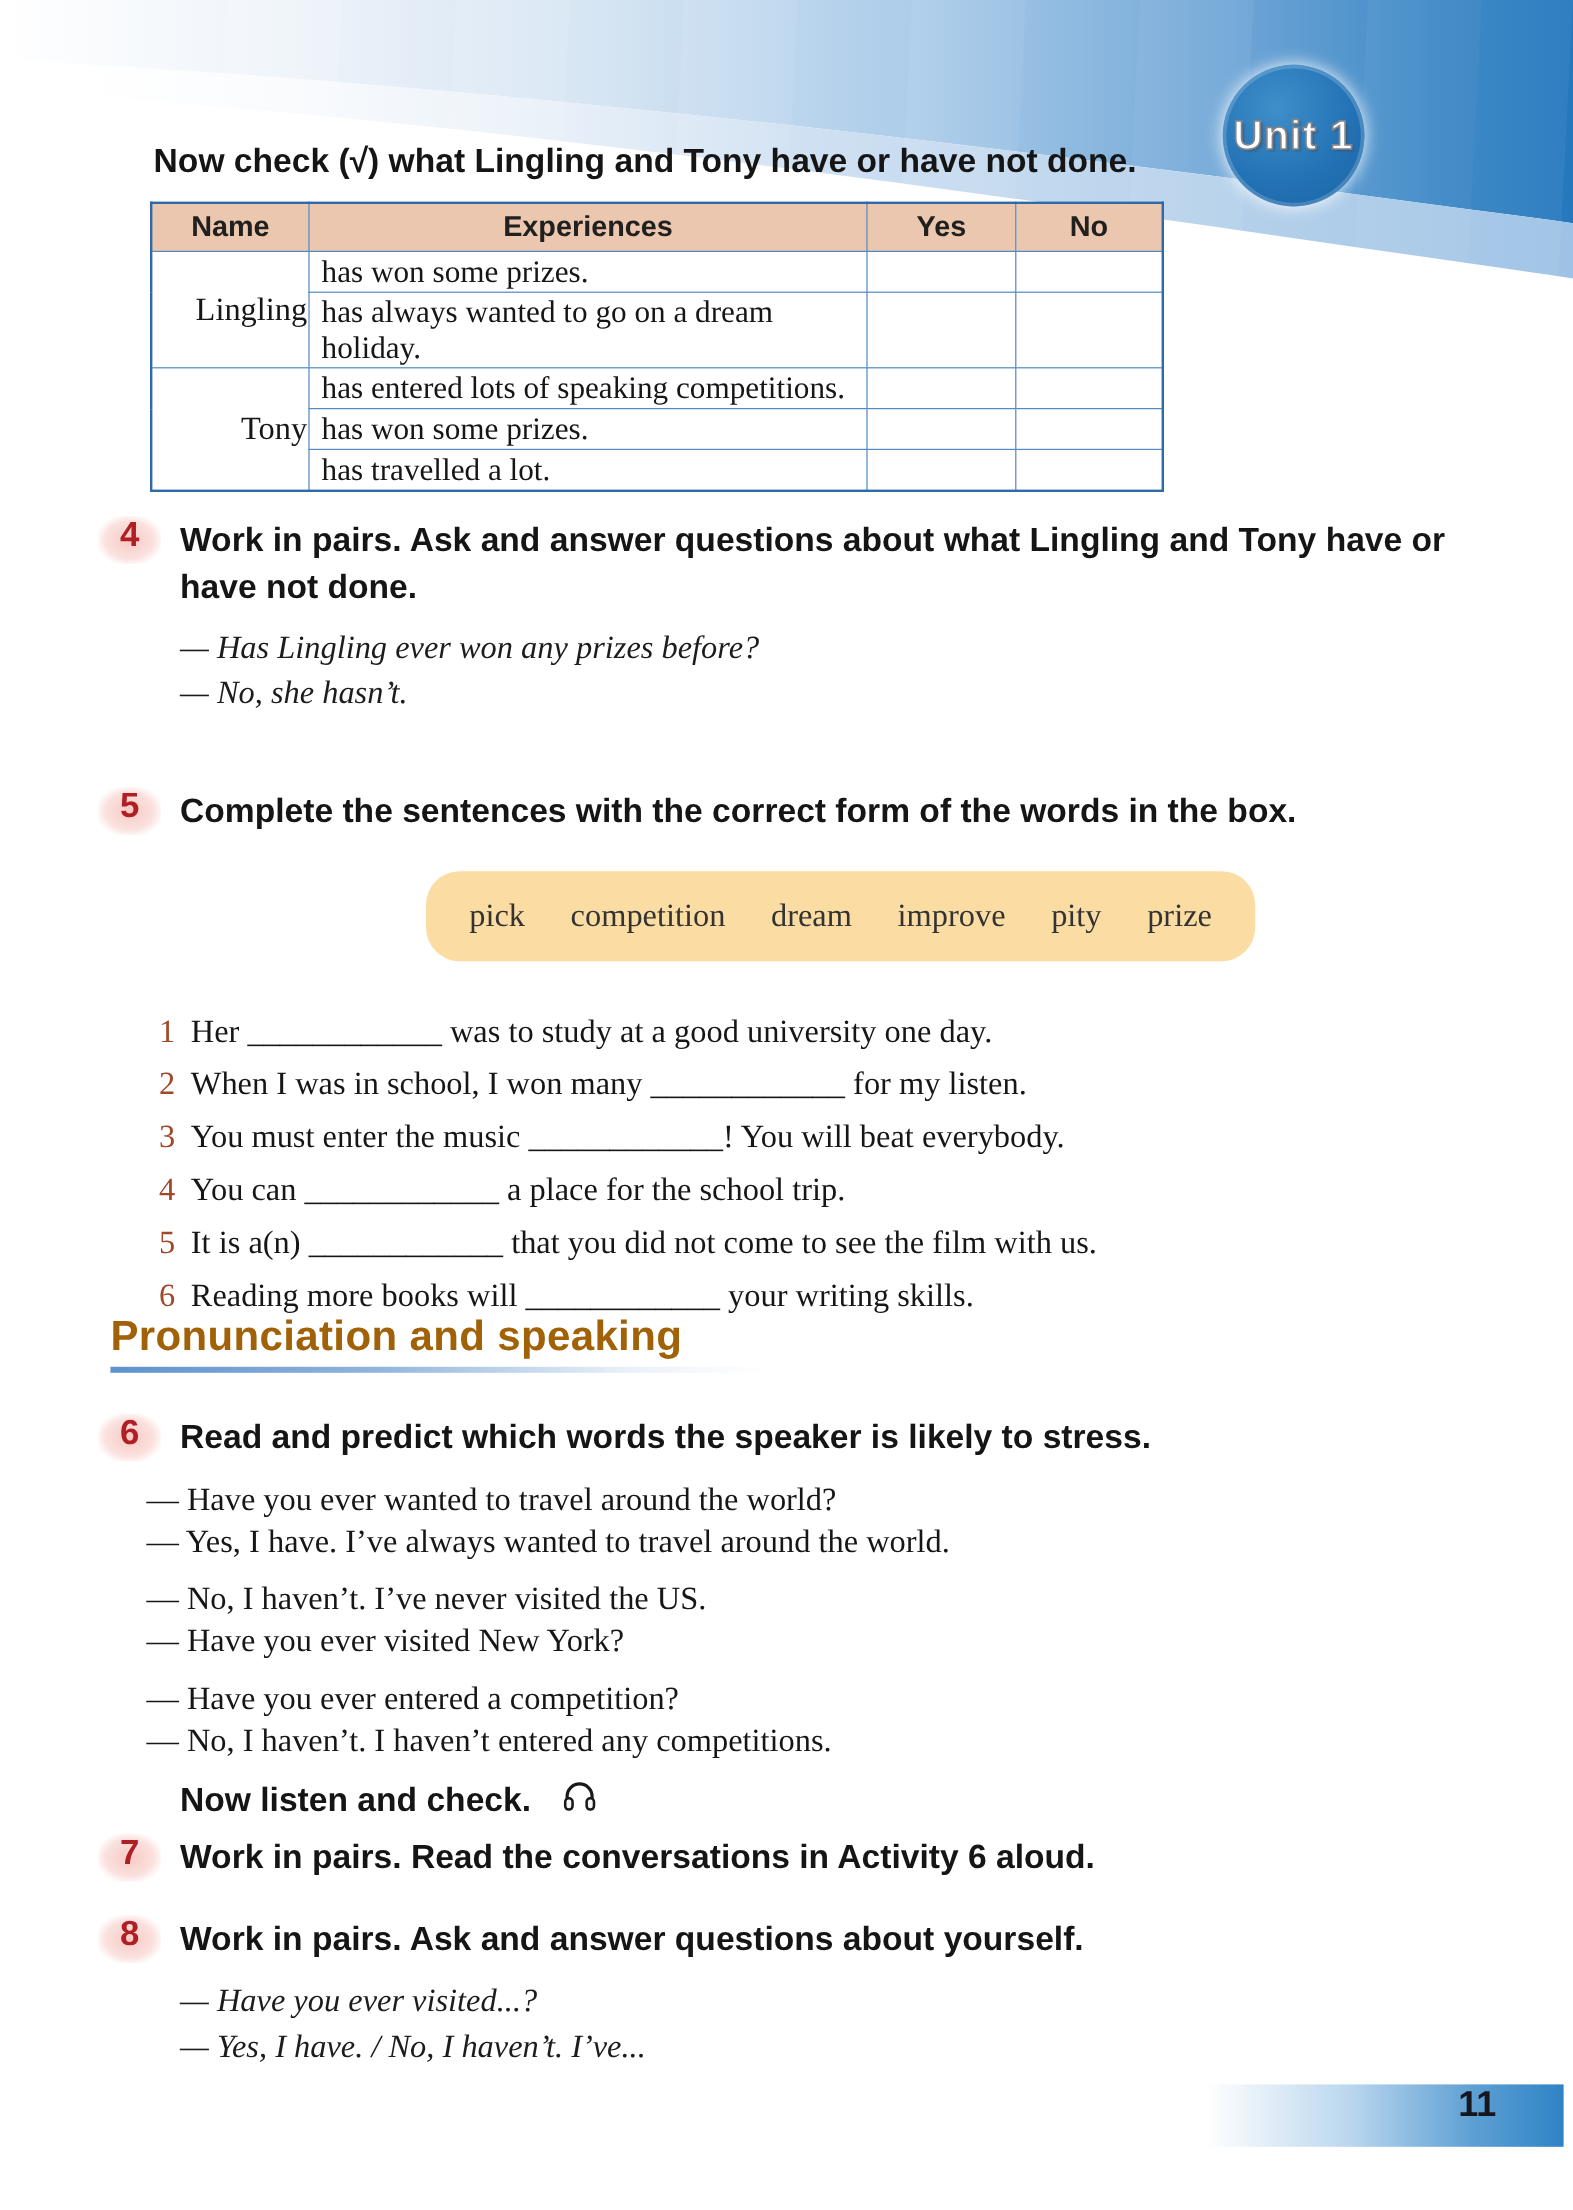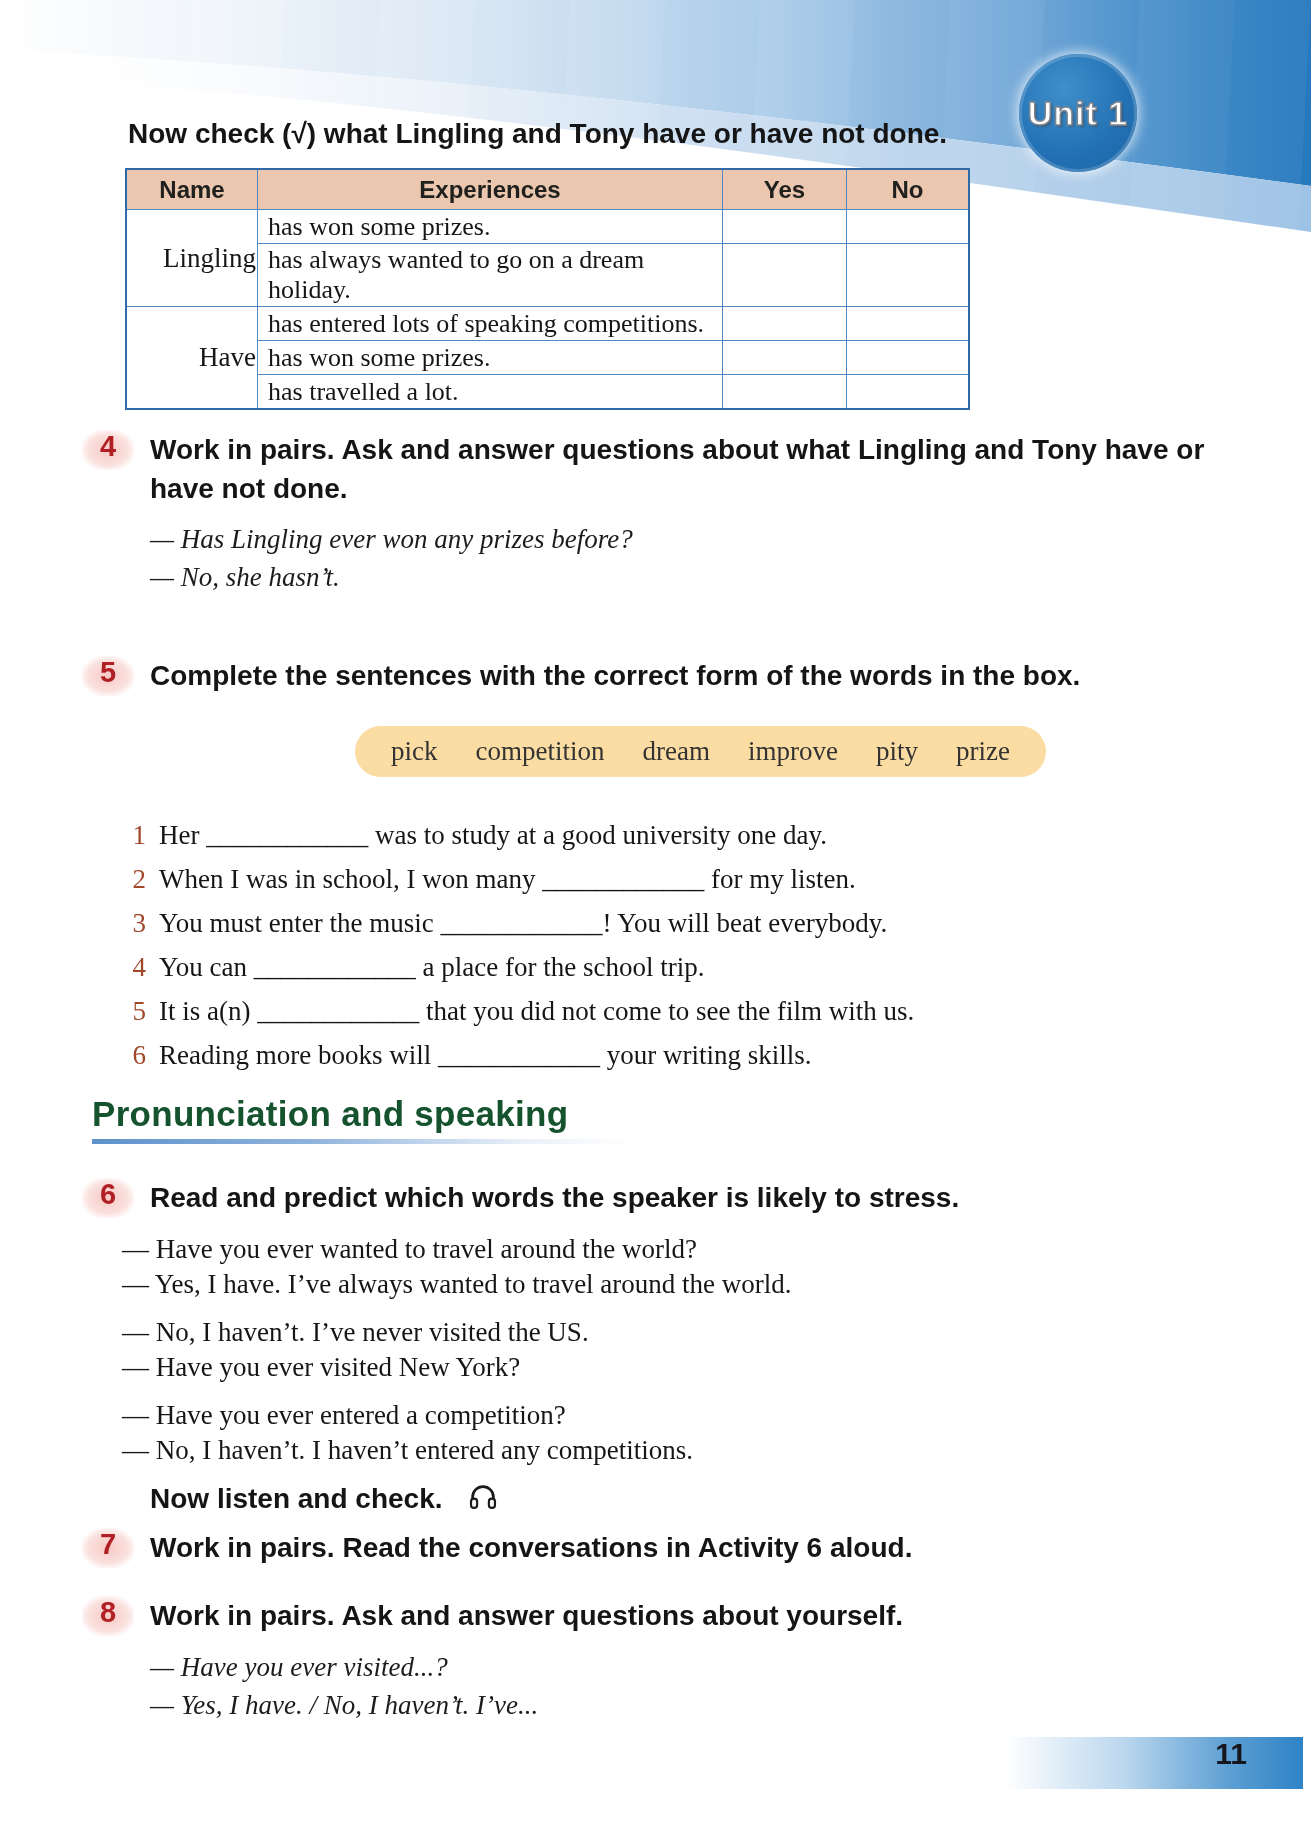--- a/index.html
+++ b/index.html
@@ -64,32 +64,32 @@
 
   #act4 { top:430px; }
   #act5 { top:656px; }
   #act6 { top:1178px; }
   #act7 { top:1528px; }
   #act8 { top:1596px; }
 
   
   .word-box {
     margin:30px 0 0 273px; width:fit-content;
-    background:#FBDCA2; border-radius:28px; padding:10px 36px;
+    background:#FBDCA2; border-radius:28px; padding:22px 36px;
     display:flex; gap:38px; font-size:27px; color:#333333;
   }
 
   
   .sentences { margin:36px 0 0 46px; }
   .sentence { display:flex; gap:13px; font-size:27px; line-height:44px; color:#161616; }
   .s-num { color:#A1482A; min-width:18px; text-align:right; }
 
   
   #section-head { position:absolute; top:1094px; left:92px; }
-  .section-title { font:bold 35px "Liberation Sans", sans-serif; color:#14532d; letter-spacing:0.3px; }
+  .section-title { font:bold 35px "Liberation Sans", sans-serif; color:#a16207; letter-spacing:0.3px; }
   .section-underline {
     margin-top:5px; width:545px; height:5px;
     background:linear-gradient(to right, #5E92CC 0%, #8FB3DC 40%, rgba(190,210,235,0.3) 80%, rgba(255,255,255,0) 100%);
   }
 
   
   .dialogs { margin:14px 0 0 40px; }
   .pair { margin-bottom:13px; }
   .dline { font-size:27px; line-height:35px; color:#161616; }
   .listen-row { display:flex; align-items:center; gap:24px; margin:12px 0 0 68px; }
@@ -171,21 +171,21 @@
       <td class="exp-cell">has won some prizes.</td>
       <td class="check-cell"></td>
       <td class="check-cell"></td>
     </tr>
     <tr>
       <td class="exp-cell">has always wanted to go on a dream holiday.</td>
       <td class="check-cell"></td>
       <td class="check-cell"></td>
     </tr>
     <tr>
-      <td class="name-cell" rowspan="3">Have</td>
+      <td class="name-cell" rowspan="3">Tony</td>
       <td class="exp-cell">has entered lots of speaking competitions.</td>
       <td class="check-cell"></td>
       <td class="check-cell"></td>
     </tr>
     <tr>
       <td class="exp-cell">has won some prizes.</td>
       <td class="check-cell"></td>
       <td class="check-cell"></td>
     </tr>
     <tr>

